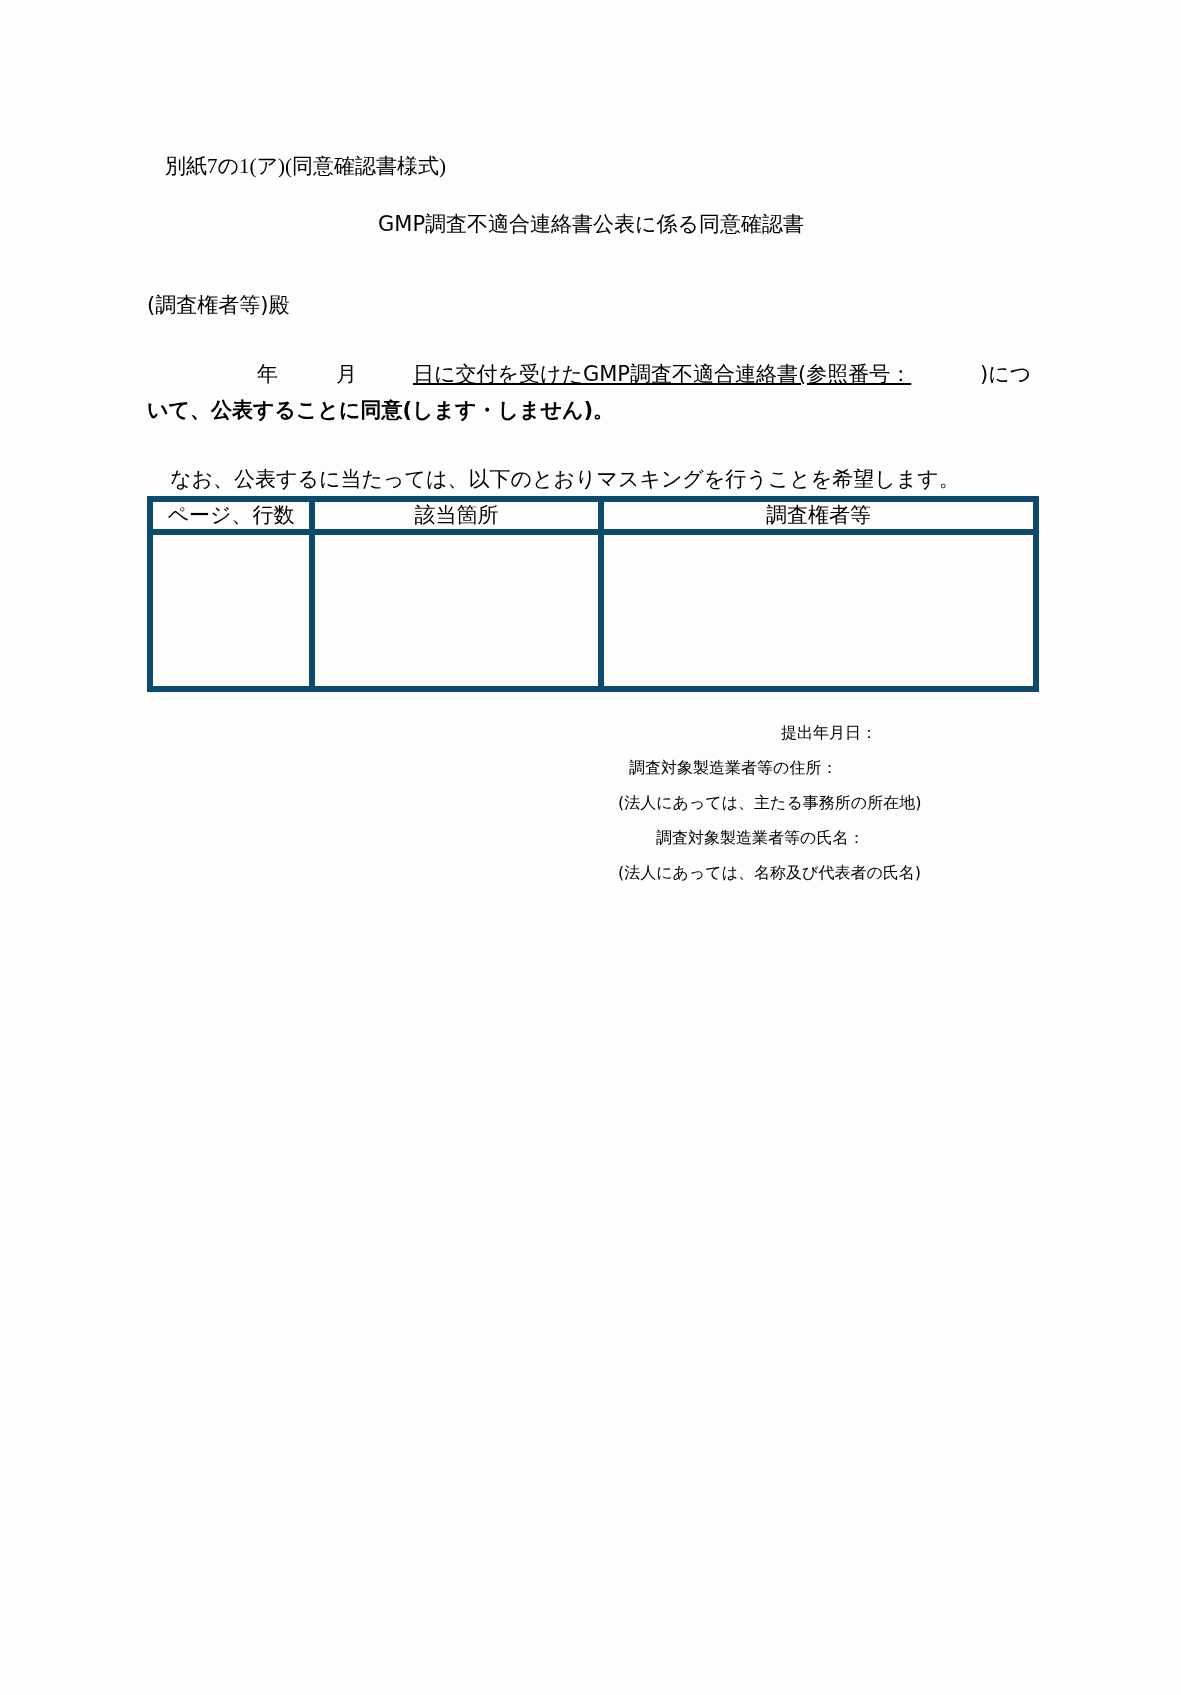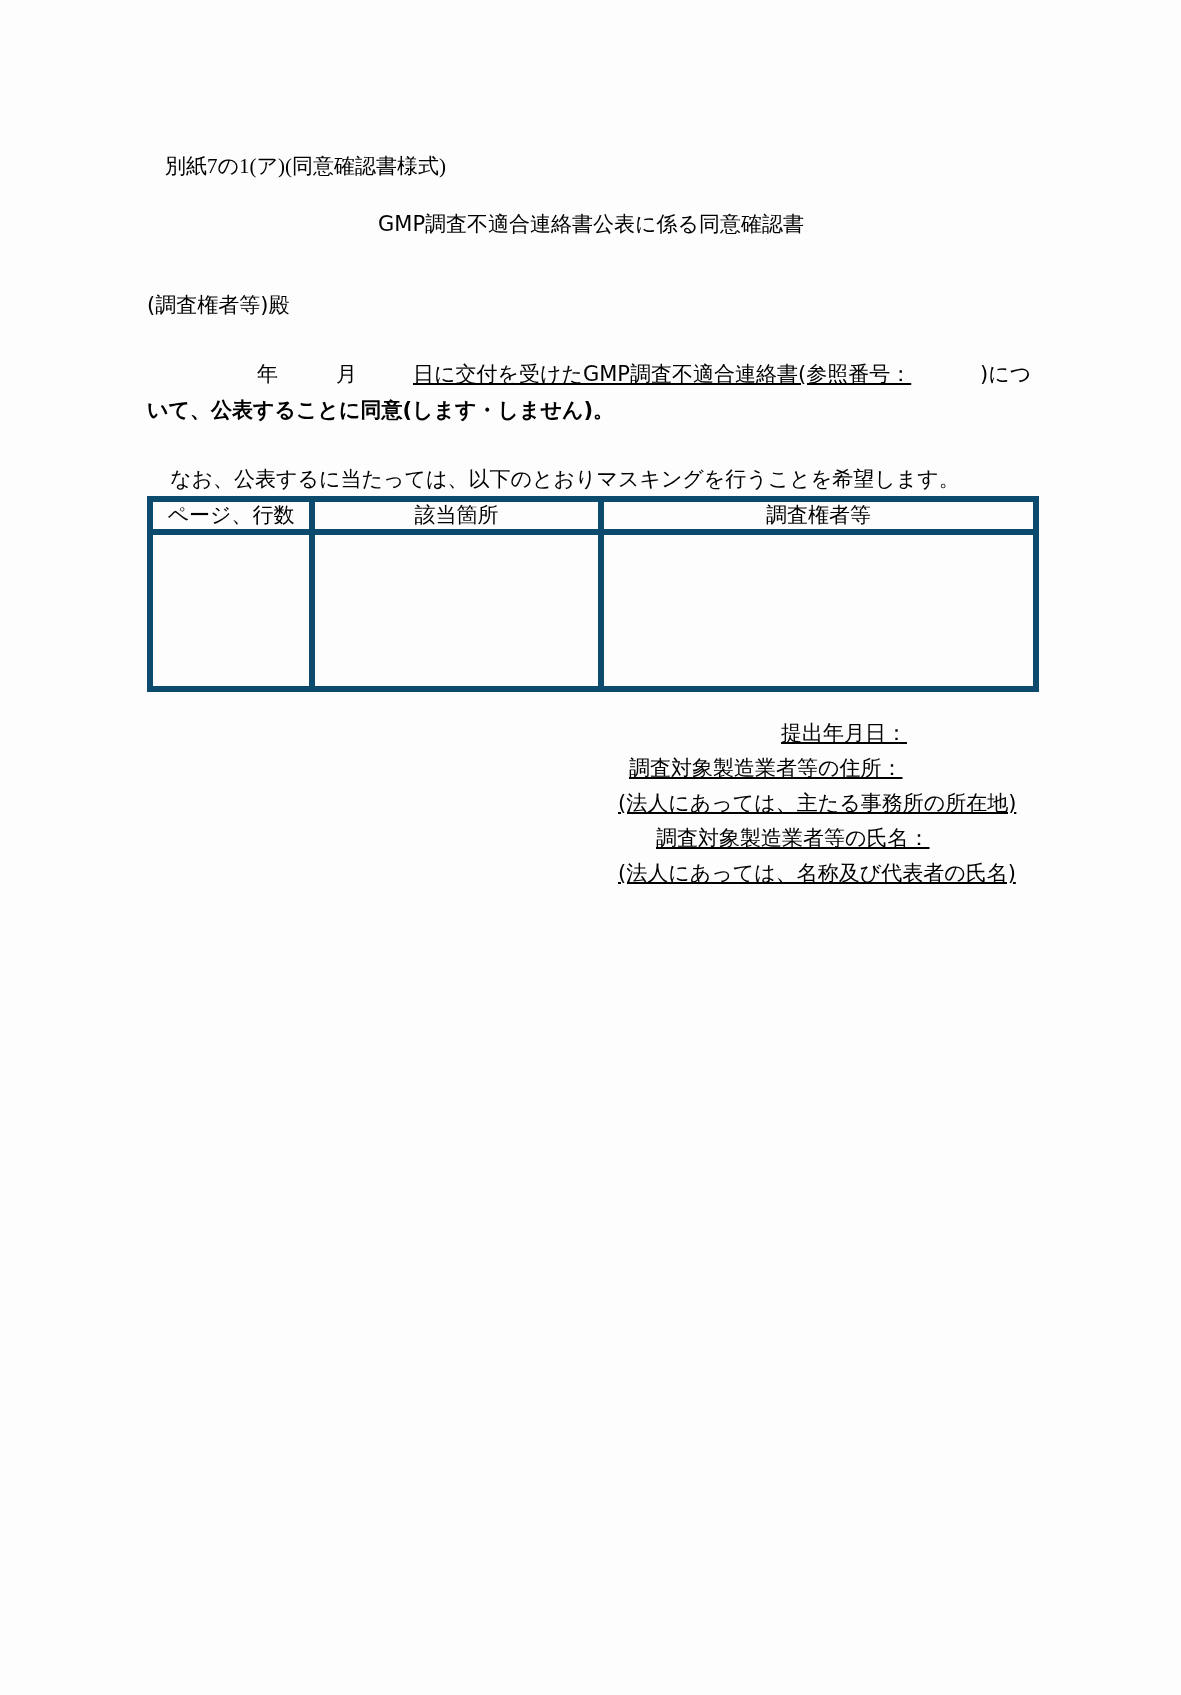--- a/index.html
+++ b/index.html
@@ -34,24 +34,23 @@
     padding: 0;
     font-weight: normal;
     font-size: 21px;
     text-align: center;
   }
   table.mask th { height: 27px; line-height: 27px; }
   table.mask td { height: 151px; }
   table.mask td.mid, table.mask th.mid { border-right: 1px solid #000; }
   .sig {
     position: absolute;
-    font-size: 21px;
+    font-size: 16px;
     line-height: 28px;
     white-space: pre;
-    text-decoration: underline;
   }
 </style>
 </head>
 <body>
 
 <div>
 
   <div class="line" style="left:165px; top:152px;font-family:Liberation Serif, serif;">別紙7の1(ア)(同意確認書様式)</div>
 
   <div class="line" style="left:378px; top:210px;">GMP調査不適合連絡書公表に係る同意確認書</div>

